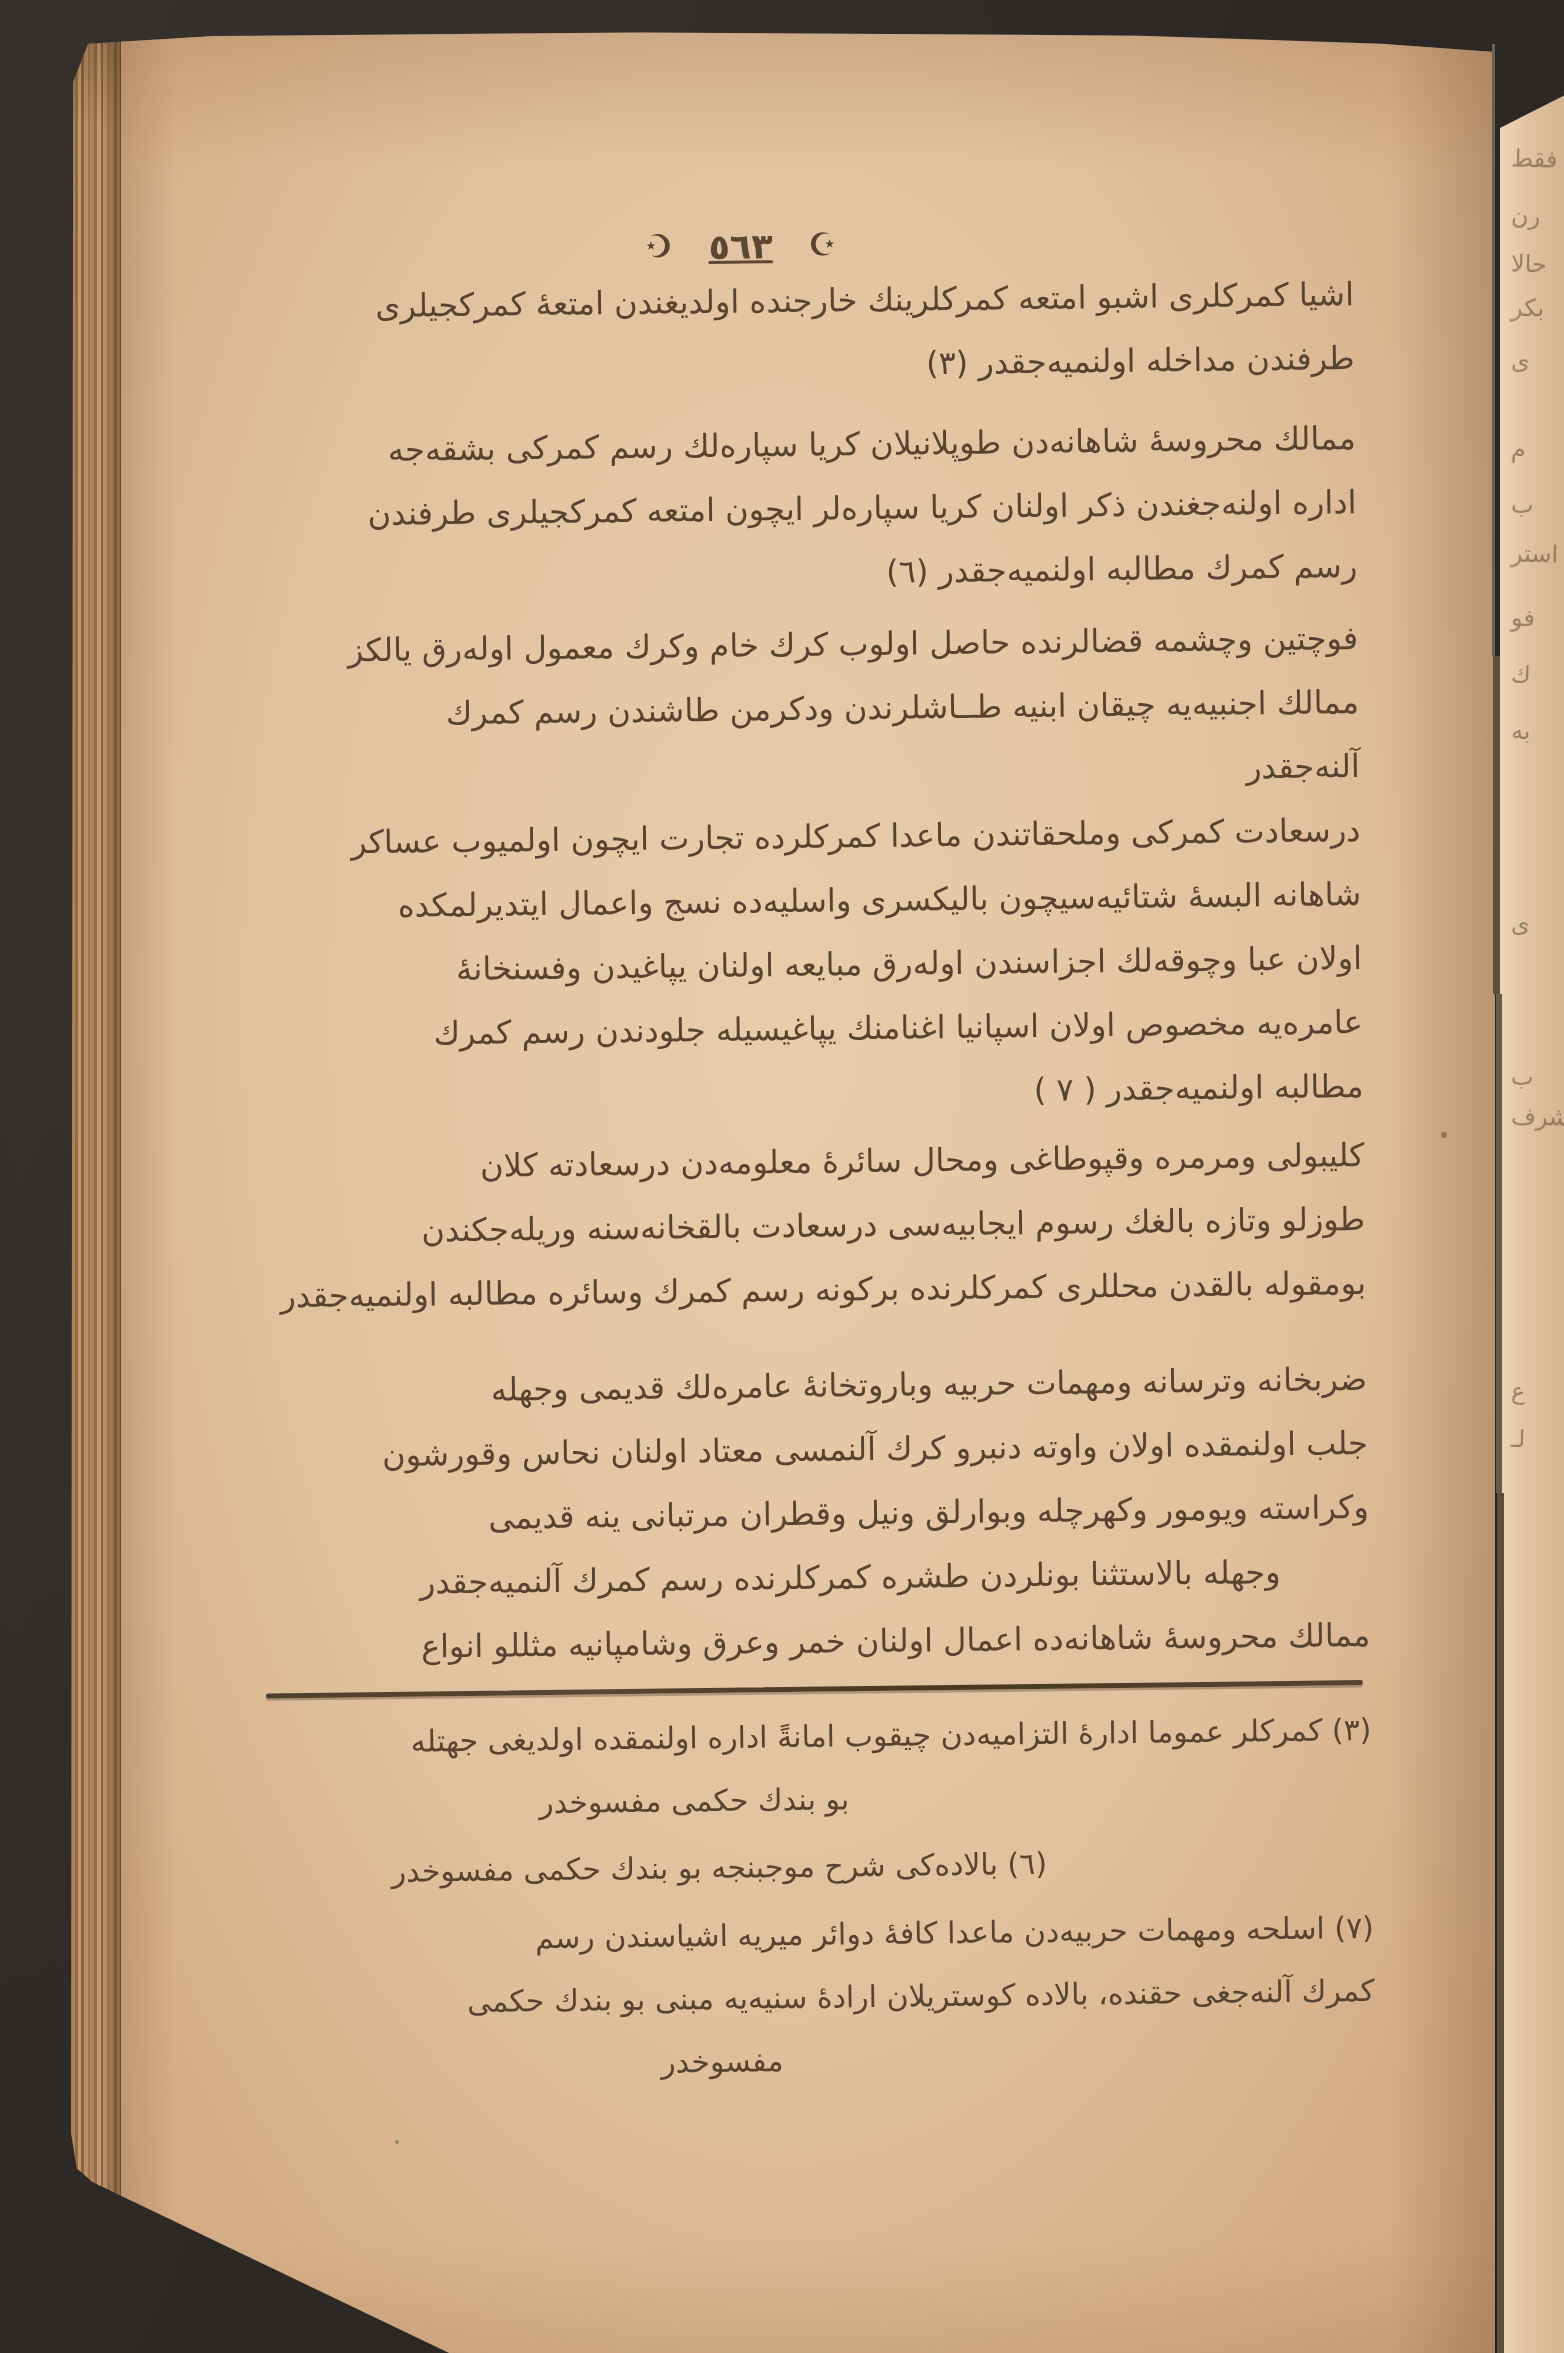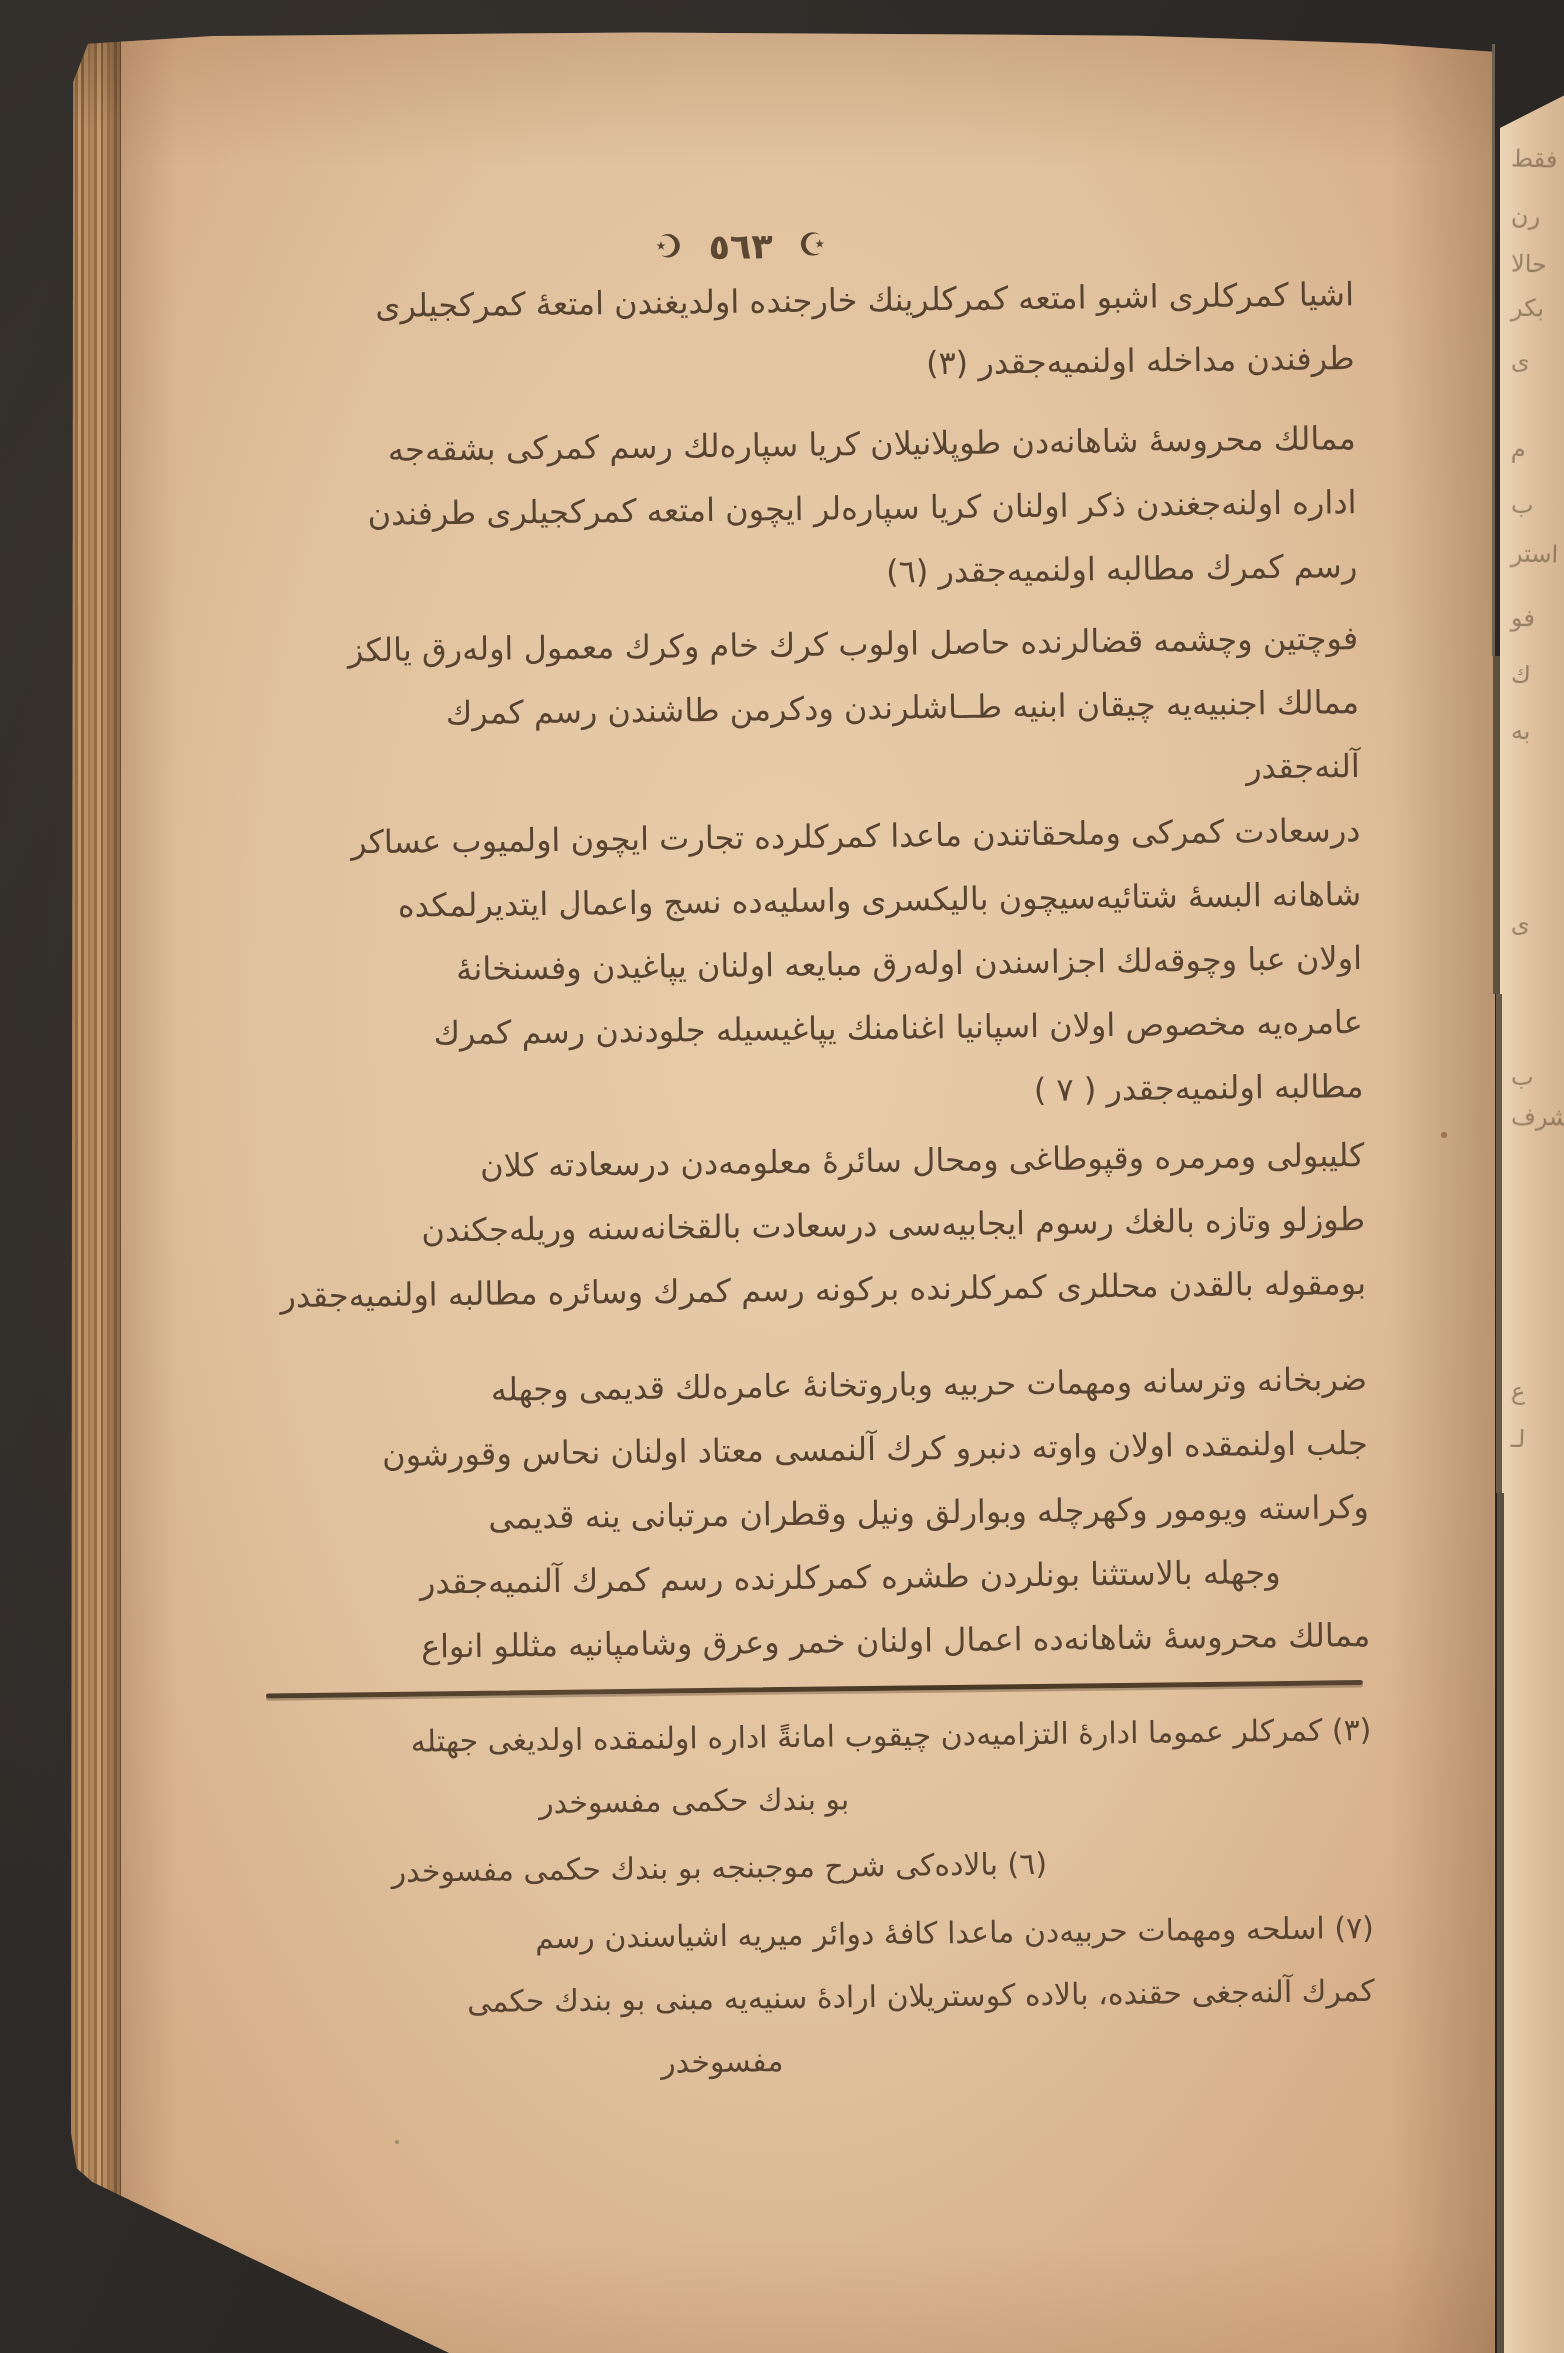--- a/index.html
+++ b/index.html
@@ -67,21 +67,21 @@
   }
   .page-header{
     height:45px;line-height:45px;text-align:center;
     font-size:35px;font-weight:bold;color:#5c4733;
     transform:translateX(-44px); 
     letter-spacing:1.6px;
   }
   .ornament{font-size:32px;font-weight:normal;color:#564330;position:relative;top:-1.6px;}
   .ornament.left{margin-left:22.5px;}
   .ornament.right{margin-right:22.5px;display:inline-block;transform:scaleX(-1);}
-  .page-num{margin:0 3px;}
+  .page-num{margin:0 13px;text-decoration:underline;}
   .body-text .line{
     font-size:32px;line-height:64px;white-space:nowrap;text-align:right;
   }
   .para{margin:0 0 6.4px 0;}
   .para:nth-of-type(1){margin-bottom:16px;}
   .para:nth-of-type(2){margin-bottom:8px;}
   .para:nth-of-type(3){margin-bottom:0;}
   .para:nth-of-type(4){margin-bottom:4.8px;}
   .para:nth-of-type(5){margin-bottom:32px;}
   .para:nth-of-type(6){margin-bottom:0;}

